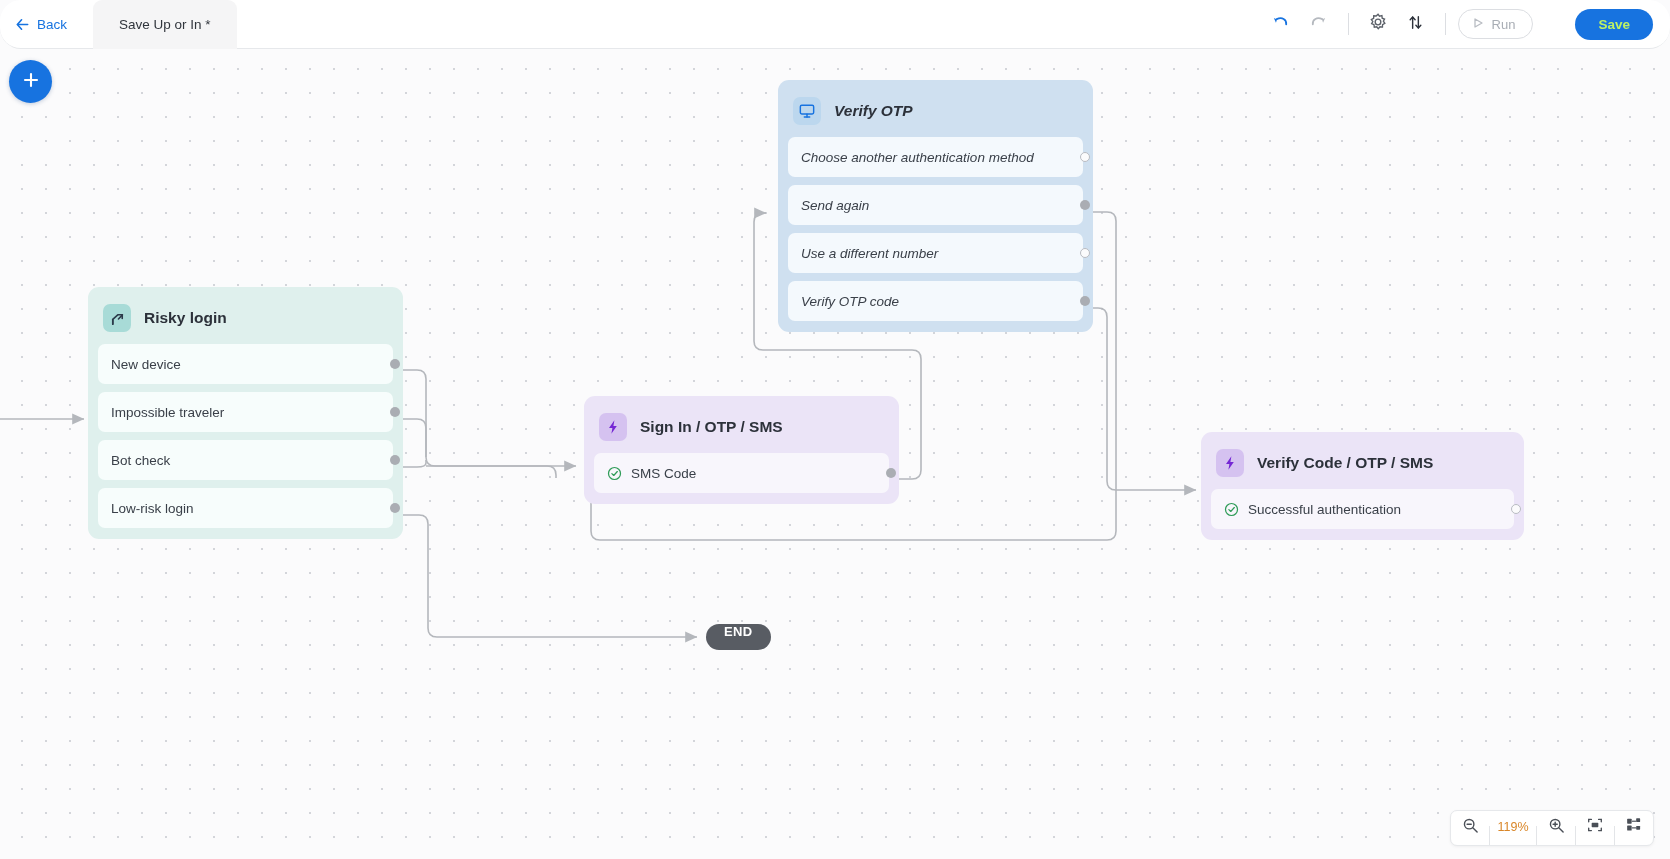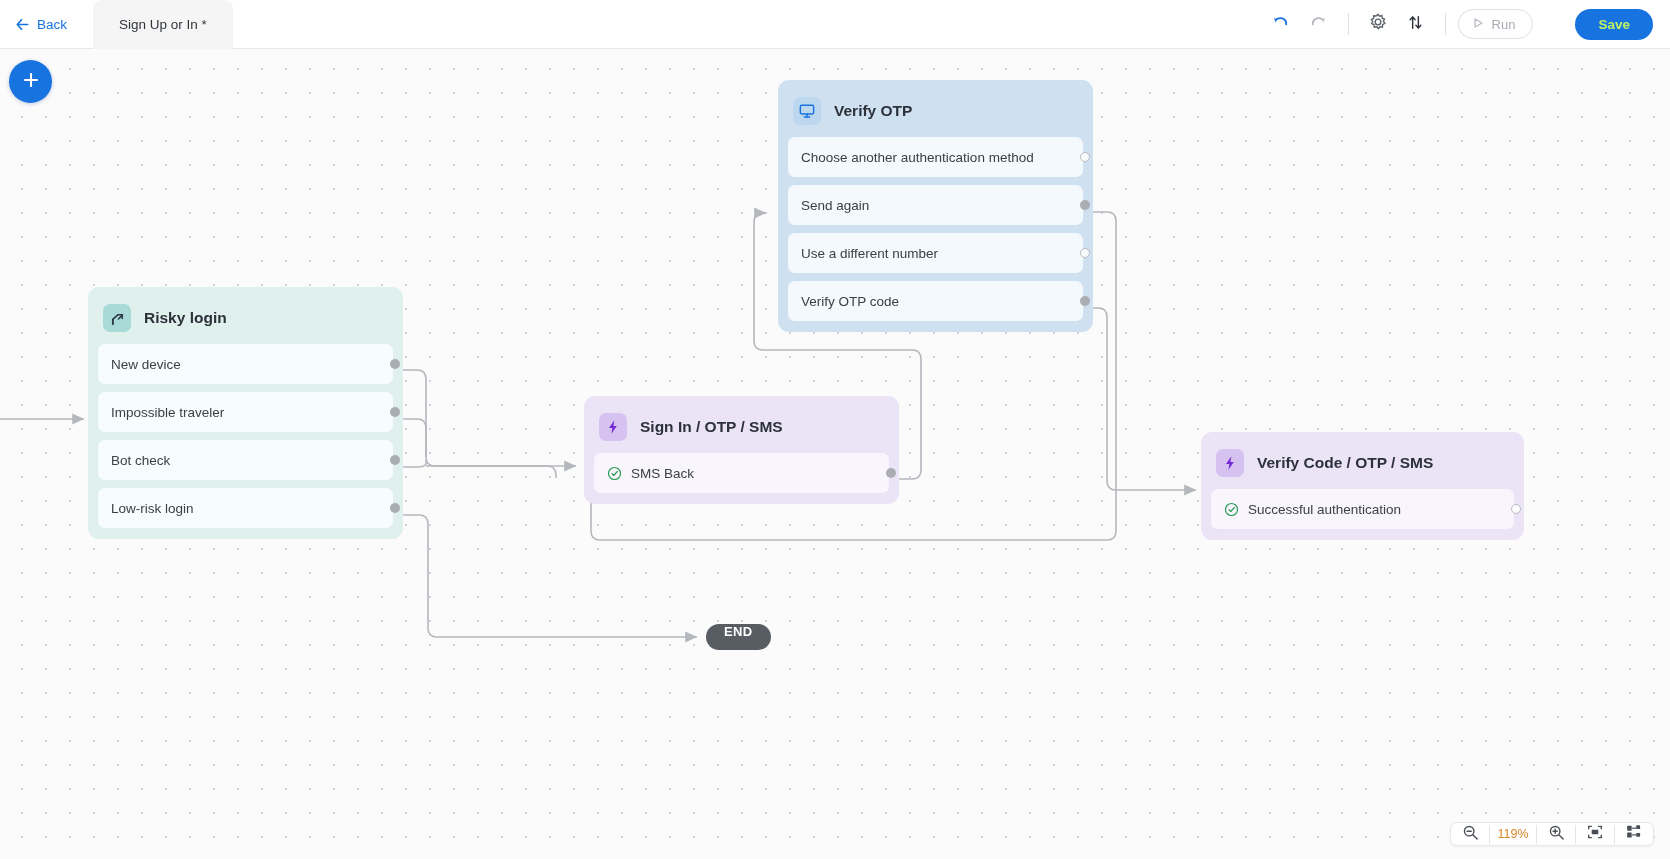--- a/index.html
+++ b/index.html
@@ -12,20 +12,21 @@
   }
 
   
   .topbar {
     position: absolute; top: 0; left: 0;
     width: 1670px; height: 49px;
     background: #ffffff;
     border-bottom: 1px solid #e6e8eb;
     display: flex; align-items: center;
     z-index: 60;
+    border-radius: 21px;
   }
   .back-btn {
     display: flex; align-items: center; gap: 7px;
     margin-left: 9px; padding: 4px 6px;
     color: #1773e0; font-size: 13.5px; cursor: pointer;
     white-space: nowrap;
   }
   .back-arrow { display: block; width: 15px; height: 15px; }
   .tabstrip { display: flex; align-items: flex-end; height: 49px; margin-left: 20px; }
   .tab {
@@ -116,42 +117,42 @@
     cursor: crosshair;
   }
   .port.filled { background: #aaadb3; }
   .port.hollow { background: #fbfbfc; border: 1.4px solid #b9bcc2; }
 
   
   .n-risky  { background: #dff0ed; }
   .n-risky .node-row { background: #f7fdfc; }
   .n-risky .node-badge { background: #a8dbd7; }
 
-  .n-otp    { background: #cfe0f0; }
+  .n-otp    { background: #cfe0f0; font-style: italic; }
   .n-otp .node-row { background: #f4f9fd; }
   .n-otp .node-badge { background: #bcd7ee; }
 
   .n-purple { background: #ebe4f7; }
   .n-purple .node-row { background: #f8f6fc; }
   .n-purple .node-badge { background: #d5c2f0; }
 
   
   .end-node {
     position: absolute; z-index: 25;
     height: 26px; padding: 0 18px;
     background: #585c63; border-radius: 13px;
     display: flex; align-items: flex-start; justify-content: center;
     color: #ffffff; font-size: 13px; font-weight: bold;
     letter-spacing: .4px; cursor: pointer;
   }
 
   
   .zoom-bar {
     position: absolute; right: 16px; bottom: 13px;
-    height: 24px; display: flex; align-items: center;
+    height: 36px; display: flex; align-items: flex-end;
     background: #ffffff; border: 1px solid #e6e8eb;
     border-radius: 7px; z-index: 50;
     box-shadow: 0 1px 3px rgba(0,0,0,.05);
   }
   .zoom-cell {
     height: 36px; min-width: 38px;
     display: flex; align-items: center; justify-content: center;
     cursor: pointer;
   }
   .zoom-level { color: #d98628; font-size: 12.5px; padding: 0 6px; min-width: 46px; }
@@ -167,21 +168,21 @@
       <svg width="15" height="15" viewBox="0 0 16 16">
         <path d="M7 3 L2.5 8 L7 13" fill="none" stroke="#1773e0" stroke-width="1.7" stroke-linecap="round" stroke-linejoin="round"></path>
         <path d="M2.8 8 H13.5" fill="none" stroke="#1773e0" stroke-width="1.7" stroke-linecap="round"></path>
       </svg>
     </span>
     <span>Back</span>
   </div>
 
   <div class="tabstrip">
     <div class="tab">
-      <span>Sign Up or In *</span>
+      <span>Save Up or In *</span>
     </div>
   </div>
 
   <div class="topbar-right">
 
     <div class="tb-icon">
       <span>
         <svg width="19" height="19" viewBox="0 0 20 20">
           <path d="M6 6.5 C11.5 4 16.5 6.5 16 12" fill="none" stroke="#1773e0" stroke-width="1.9" stroke-linecap="round"></path>
           <path d="M3 5.2 L6.3 6.8 L5.2 10.2 Z" fill="#1773e0"></path>
@@ -349,21 +350,21 @@
       </div>
       <div class="node-title">Sign In / OTP / SMS</div>
     </div>
     <div class="node-row">
       <span class="row-check">
         <svg width="15" height="15" viewBox="0 0 16 16">
           <circle cx="8" cy="8" r="6.4" fill="none" stroke="#2e9b57" stroke-width="1.3"></circle>
           <path d="M5.2 8.1 L7.2 10.1 L11 5.9" fill="none" stroke="#2e9b57" stroke-width="1.3" stroke-linecap="round" stroke-linejoin="round"></path>
         </svg>
       </span>
-      <span>SMS Back</span>
+      <span>SMS Code</span>
       <span class="port filled"></span>
     </div>
   </div>
 
   <div class="node n-purple" style="left:1201px; top:383px; width:323px;">
     <div class="node-head">
       <div class="node-badge">
         <svg width="16" height="16" viewBox="0 0 16 16">
           <path d="M9.4 1.3 L4 8.9 H7.4 L6.4 14.7 L11.8 7 H8.4 Z" fill="#7527d4"></path>
         </svg>

